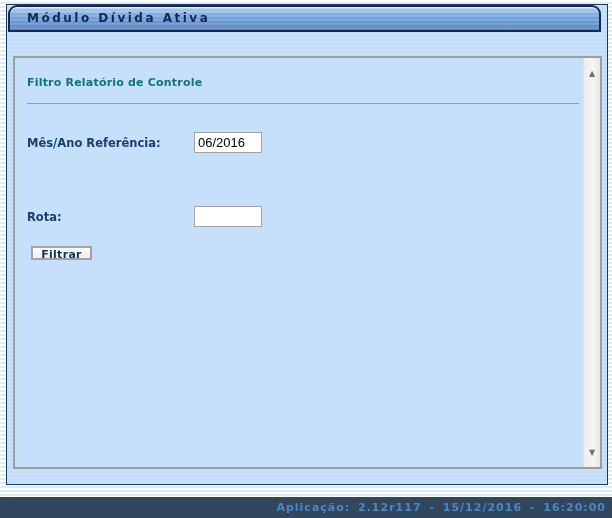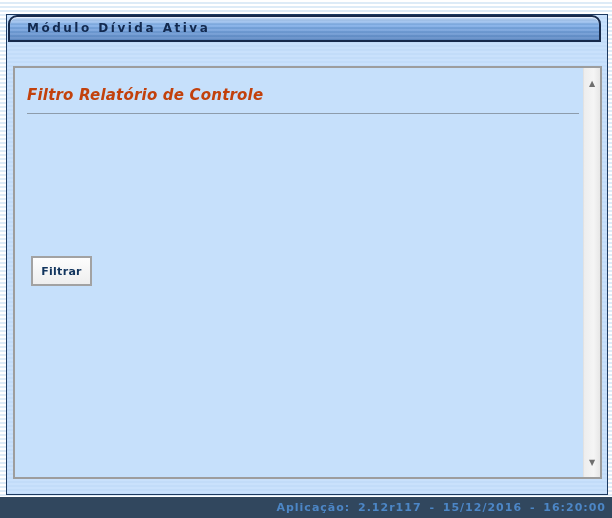--- a/index.html
+++ b/index.html
@@ -5,21 +5,21 @@
   * { margin:0; padding:0; box-sizing:border-box; }
   html,body { width:612px; height:518px; overflow:hidden; }
   body {
     font-family:"DejaVu Sans","Liberation Sans",sans-serif;
     background:repeating-linear-gradient(180deg,#ffffff 0 2px,#ddebf7 2px 4px);
     position:relative;
   }
 
   
   .window {
-    position:absolute; left:6px; top:14px; width:602px; height:481px;
+    position:absolute; left:6px; top:4px; width:602px; height:481px;
     border:1px solid #1d3a61;
     background:repeating-linear-gradient(180deg,#c9e1fc 0 2px,#c2dcf9 2px 4px);
     padding-left:32px;
   }
 
   
   .titlebar {
     position:absolute; left:1px; top:0; width:593px; height:27px;
     border:2px solid #172a4b;
     border-radius:9px 9px 0 0;
@@ -35,23 +35,22 @@
 
   
   .panel {
     position:absolute; left:6px; top:51px; width:589px; height:413px;
     border:2px solid #9d9d9d;
     background:#c6e0fb;
   }
 
   .heading {
     position:absolute; left:12px; top:18px;
-    color:#c2410c; font-size:15px; font-weight:bold; letter-spacing:.2px;
+    color:#0f766e; font-size:11px; font-weight:bold; letter-spacing:.2px;
     white-space:nowrap;
-    font-style:italic;
   }
   .divider {
     position:absolute; left:12px; top:45px; width:552px; height:0;
     border-top:1px solid #8d9cab;
   }
 
   .row { position:absolute; left:0; height:20px; width:560px; }
   .row .flabel {
     position:absolute; left:12px; top:0; line-height:20px;
     color:#17406e; font-size:11.5px; font-weight:bold; white-space:nowrap;
@@ -59,21 +58,21 @@
   .row input {
     position:absolute; left:179px; top:-1px; height:21px;
     border:1px solid #a3a3a3; background:#ffffff;
     font-family:"Liberation Sans",sans-serif; font-size:13px; color:#000;
     padding:0 3px; outline:none;
   }
   .row input.narrow { width:68px; }
   .row input.wide   { width:90px; }
 
   .filter-btn {
-    position:absolute; left:16px; top:188px; width:61px; height:30px;
+    position:absolute; left:16px; top:188px; width:61px; height:14px;
     border:2px solid #a2a2a2;
     background:linear-gradient(180deg,#fdfdfd,#eeeeee);
     color:#12355e; font-family:"DejaVu Sans","Liberation Sans",sans-serif;
     font-size:11px; font-weight:bold; letter-spacing:.3px;
     cursor:pointer;
   }
 
   
   .scrollbar {
     position:absolute; right:0; top:0; bottom:0; width:17px;
@@ -106,23 +105,31 @@
   <div class="titlebar">
     <span>Módulo Dívida Ativa</span>
   </div>
 
   <div class="panel">
 
     <div class="heading">Filtro Relatório de Controle</div>
 
     <div class="divider"></div>
 
+    <div class="row" style="top:75px">
+      <span class="flabel">Mês/Ano Referência:</span>
+      <input class="narrow" type="text" value="06/2016" style="">
+    </div>
 
 
 
+    <div class="row" style="top:149px">
+      <span class="flabel">Rota:</span>
+      <input class="narrow" type="text" value="" style="">
+    </div>
 
     <button class="filter-btn">Filtrar</button>
 
     <div class="scrollbar">
       <div class="scroll-arrow up">▲</div>
       <div class="scroll-arrow down">▼</div>
     </div>
 
   </div>
 </div>

